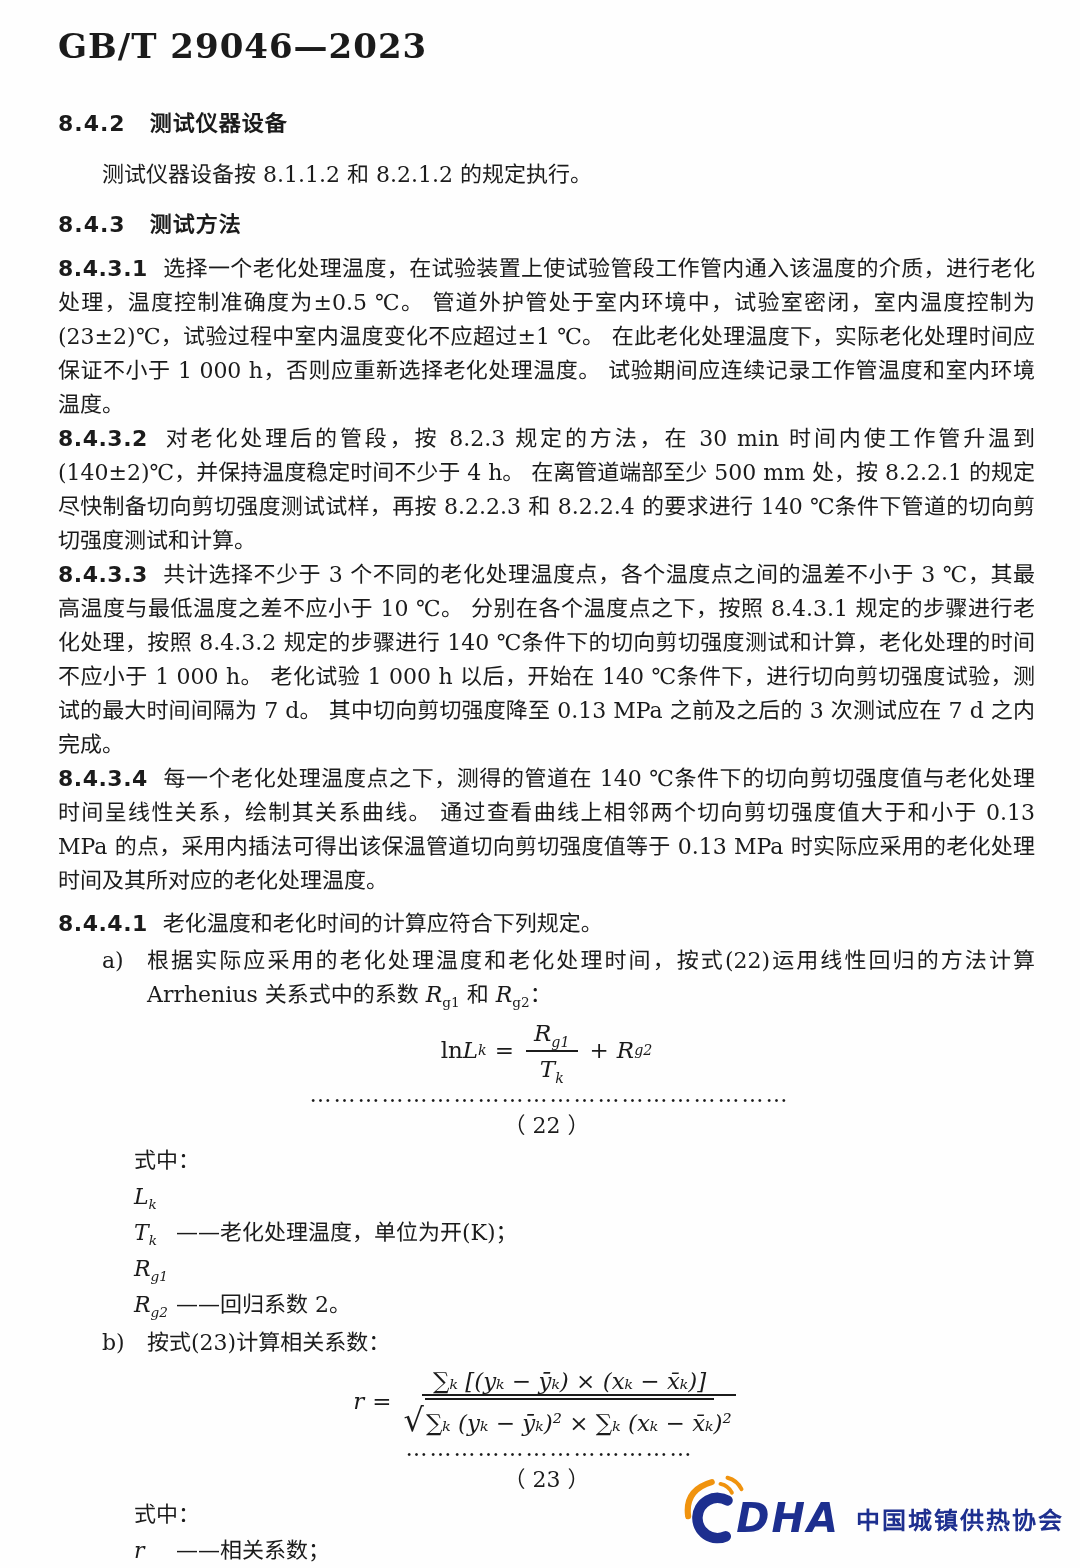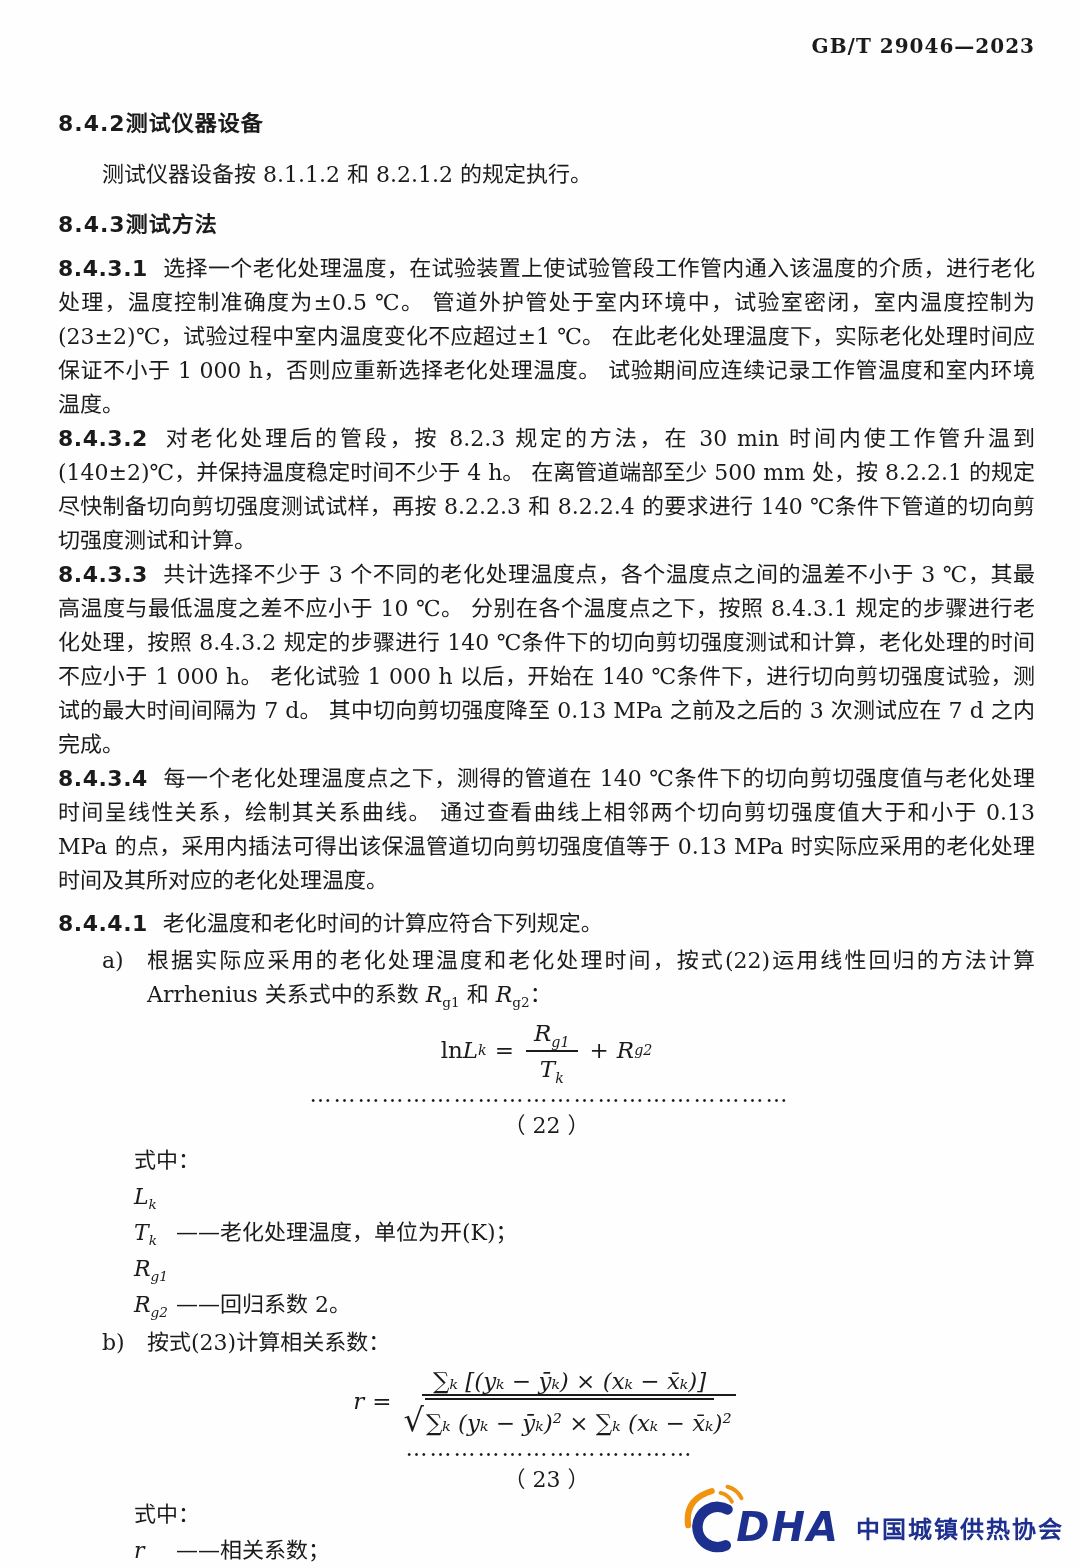--- a/index.html
+++ b/index.html
@@ -15,29 +15,29 @@
     font-size:22px;
   }
   .page{
     box-sizing:border-box;position:relative;
     width:1080px;height:1568px;
     padding:30px 45px 0 58px;
     background:#fefefe;
   }
   
   .doc-code{
-    text-align:right;
+    text-align:left;
     font-weight:bold;
-    font-size:20px;
+    font-size:34px;
     letter-spacing:1px;
     line-height:32px;
   }
   
   .h{
-    display:flex;align-items:baseline;
+    display:flex;align-items:baseline;gap:24px;
     font-family:"DejaVu Sans","Liberation Sans",sans-serif;
     font-weight:bold;font-size:22px;line-height:30px;
     letter-spacing:1px;
   }
   .h842{margin-top:47px;}
   .h843{margin-top:18px;}
   .h844{margin-top:14px;}
   
   .p-plain{
     margin:19px 0 0 0;
@@ -111,21 +111,21 @@
     padding-left:76px;line-height:36px;
     display:flex;align-items:baseline;
   }
   .wsym{
     flex:0 0 auto;min-width:42px;
     font-style:italic;
   }
   .wdesc{flex:1 1 auto;}
   
   .footer-logo{
-    position:absolute;right:16px;bottom:11px;
+    position:absolute;right:16px;bottom:20px;
     display:flex;align-items:center;
   }
   .logo-mark{width:70px;height:74px;flex:0 0 auto;}
   .logo-dha{
     font-family:"DejaVu Sans","Liberation Sans",sans-serif;
     font-weight:bold;font-style:italic;
     font-size:40px;letter-spacing:2px;
     color:var(--logo-blue);
     margin:14px 0 0 -16px;
   }

